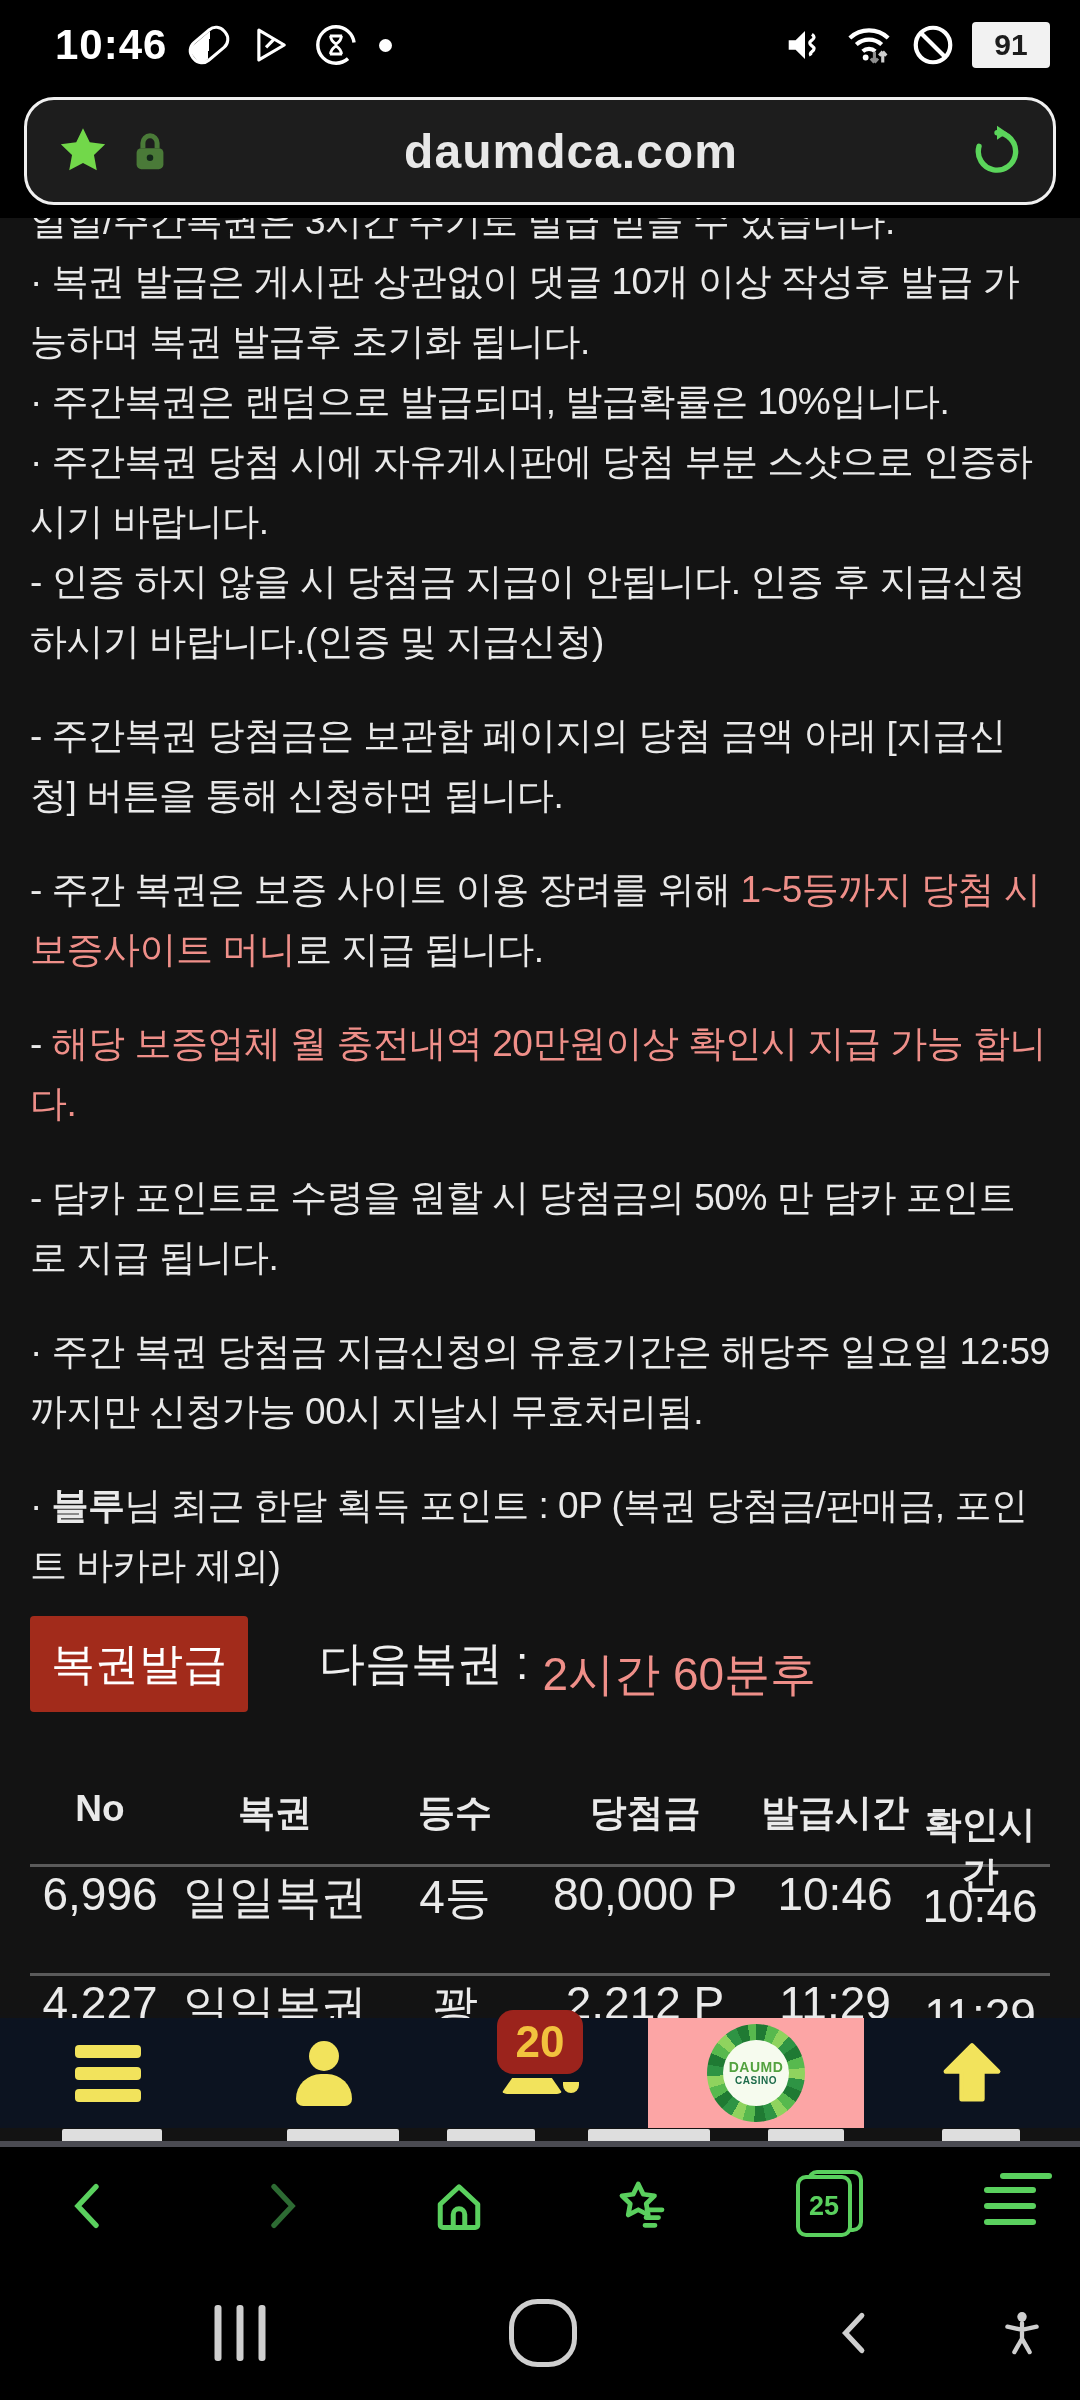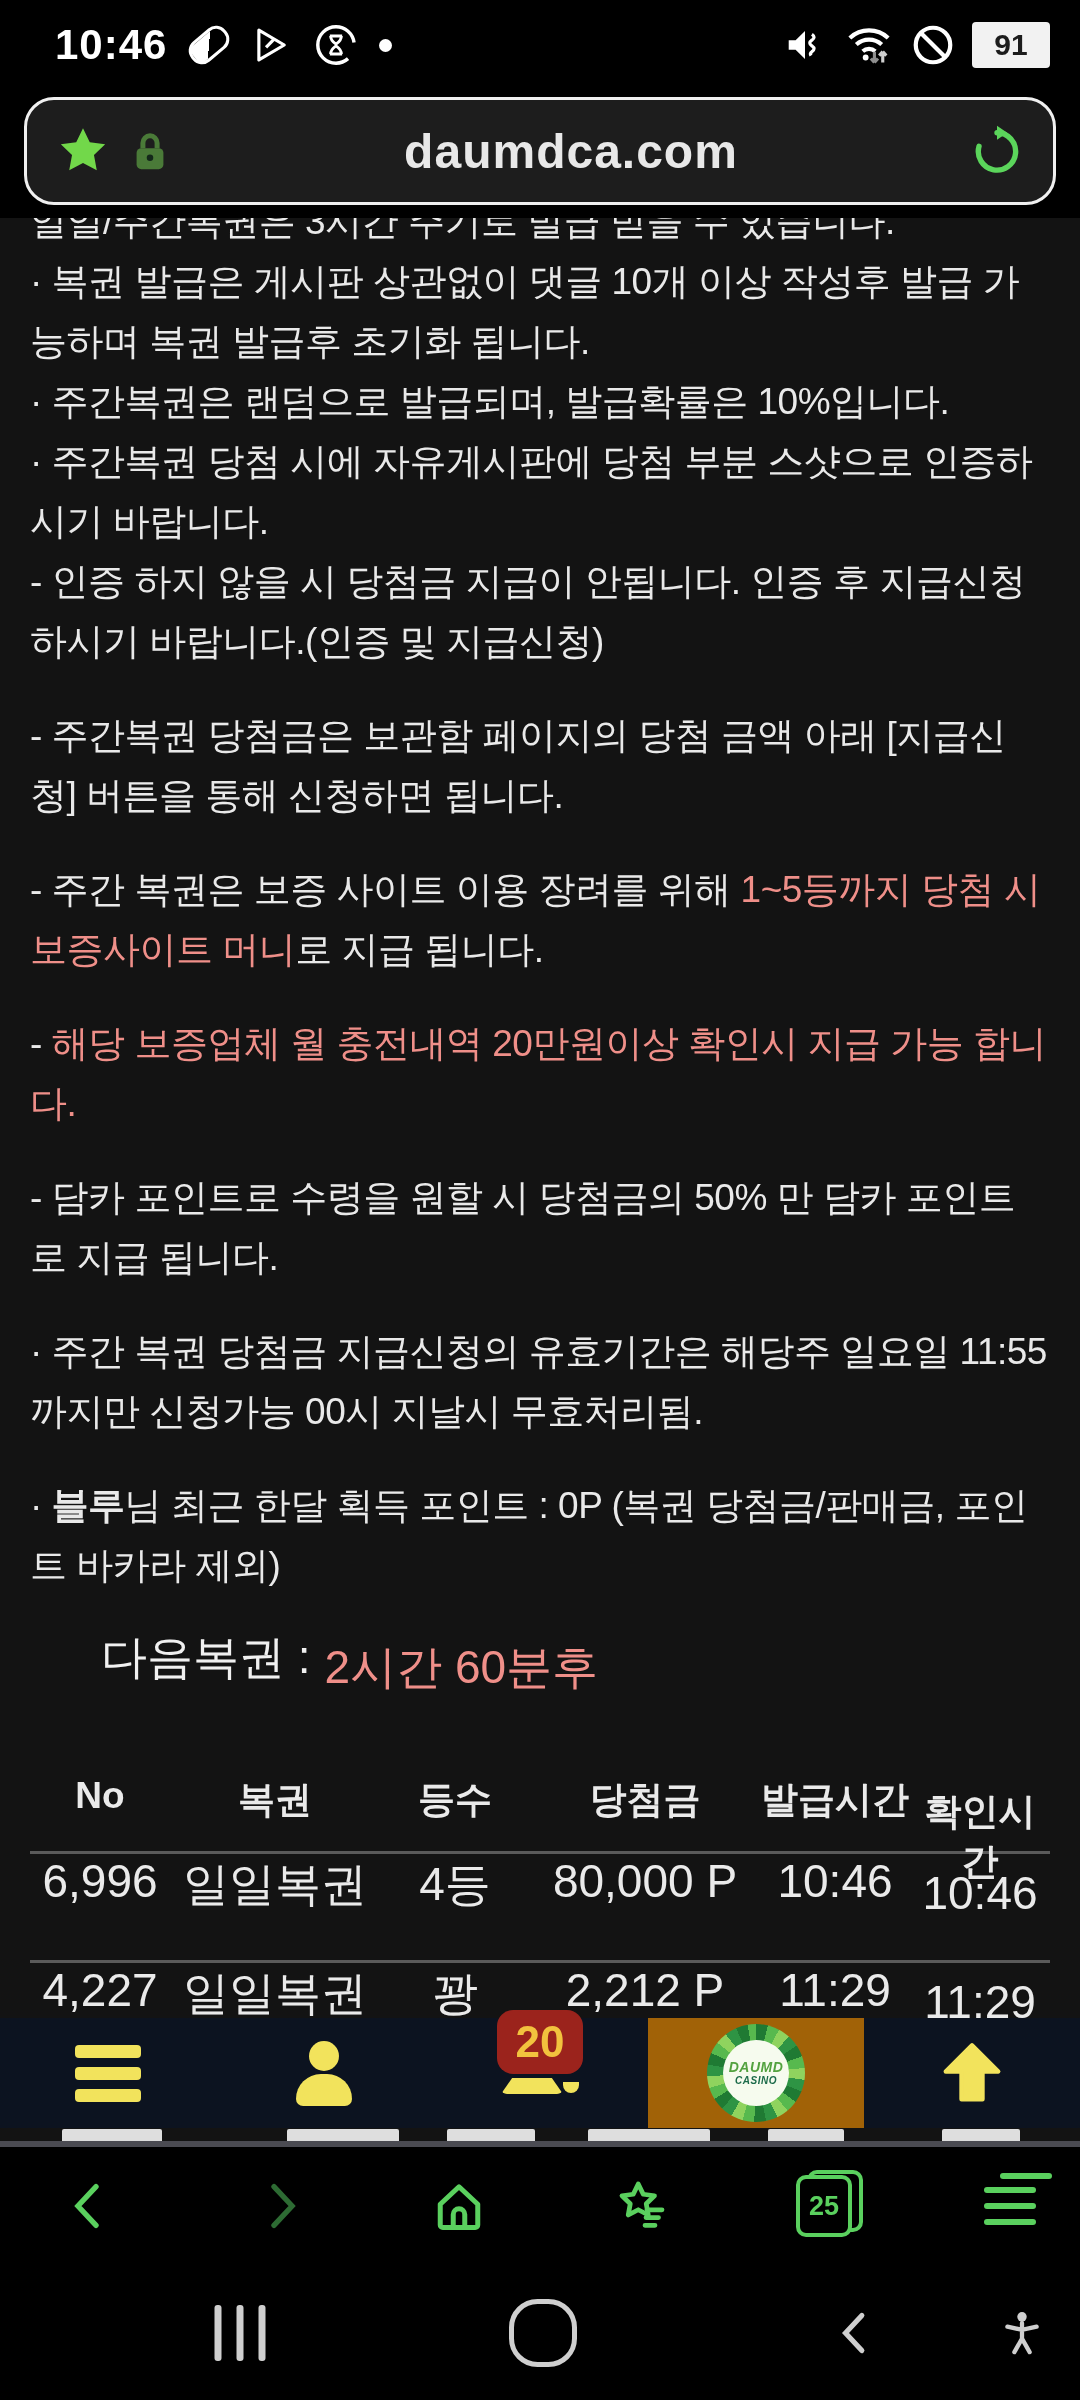--- a/index.html
+++ b/index.html
@@ -47,21 +47,21 @@
   .tbl-head{height:76px;font-weight:bold;}
   .tbl-head .cell{font-size:37px;}
   .tbl-body{height:106px;border-top:3px solid #5a5a5a;}
   .cell{text-align:center;font-size:46px;color:#eaeaea;}
   .c0{width:140px;} .c1{width:210px;} .c2{width:150px;} .c3{width:230px;} .c4{width:150px;} .c5{width:140px;margin-top:12px;}
 
   
   .site-bar{position:absolute;top:2018px;left:0;right:0;height:110px;background:#0c1320;
             display:flex;z-index:3;}
   .site-item{flex:1;display:flex;align-items:center;justify-content:center;position:relative;}
-  .site-item.logo-cell{background:#a16207;font-style:italic;}
+  .site-item.logo-cell{background:#fca5a5;}
   .yellow{background:#f2e35c;}
   .burger{display:flex;flex-direction:column;gap:9px;}
   .burger div{width:66px;height:13px;border-radius:4px;}
   .person{display:flex;flex-direction:column;align-items:center;}
   .person .head{width:30px;height:30px;border-radius:50%;}
   .person .body{width:56px;height:32px;border-radius:28px 28px 8px 8px;margin-top:3px;}
   .bell-wrap{position:relative;display:flex;flex-direction:row;align-items:center;margin-top:26px;}
   .bell-flare{width:62px;height:16px;background:#f2e35c;clip-path:polygon(18% 0,82% 0,100% 100%,0 100%);border-radius:0 0 6px 6px;}
   .bell-clapper{width:16px;height:11px;background:#f2e35c;border-radius:0 0 9px 9px;margin-top:2px;}
   .bell-badge{position:absolute;top:-68px;left:50%;transform:translateX(-50%);min-width:86px;height:64px;
@@ -161,24 +161,25 @@
   <div class="content">
     <p class="clipped">일일/주간복권은 3시간 주기로 발급 받을 수 있습니다.</p>
     <p>· 복권 발급은 게시판 상관없이 댓글 10개 이상 작성후 발급 가능하며 복권 발급후 초기화 됩니다.</p>
     <p>· 주간복권은 랜덤으로 발급되며, 발급확률은 10%입니다.</p>
     <p>· 주간복권 당첨 시에 자유게시판에 당첨 부분 스샷으로 인증하시기 바랍니다.</p>
     <p> - 인증 하지 않을 시 당첨금 지급이 안됩니다. 인증 후 지급신청하시기 바랍니다.(인증 및 지급신청)</p>
     <p class="gap"> - 주간복권 당첨금은 보관함 페이지의 당첨 금액 아래 [지급신청] 버튼을 통해 신청하면 됩니다.</p>
     <p class="gap"><span> - 주간 복권은 보증 사이트 이용 장려를 위해 </span><span class="red">1~5등까지 당첨 시 보증사이트 머니</span><span>로 지급 됩니다.</span></p>
     <p class="gap"><span> - </span><span class="red">해당 보증업체 월 충전내역 20만원이상 확인시 지급 가능 합니다.</span></p>
     <p class="gap"> - 담카 포인트로 수령을 원할 시 당첨금의 50% 만 담카 포인트로 지급 됩니다.</p>
-    <p class="gap">· 주간 복권 당첨금 지급신청의 유효기간은 해당주 일요일 11:55까지만 신청가능 00시 지날시 무효처리됨.</p>
+    <p class="gap">· 주간 복권 당첨금 지급신청의 유효기간은 해당주 일요일 12:59까지만 신청가능 00시 지날시 무효처리됨.</p>
     <p class="gap"><span>· </span><span class="bold">블루</span><span>님 최근 한달 획득 포인트 : 0P (복권 당첨금/판매금, 포인트 바카라 제외)</span></p>
 
     <div class="lottery-row">
+      <button class="issue-btn">복권발급</button>
       <span class="next-label">다음복권 :</span>
       <span class="next-value">2시간 60분후</span>
     </div>
 
     <div class="tbl">
       <div class="tbl-row tbl-head">
         <span class="cell c0">No</span>
         <span class="cell c1">복권</span>
         <span class="cell c2">등수</span>
         <span class="cell c3">당첨금</span>

